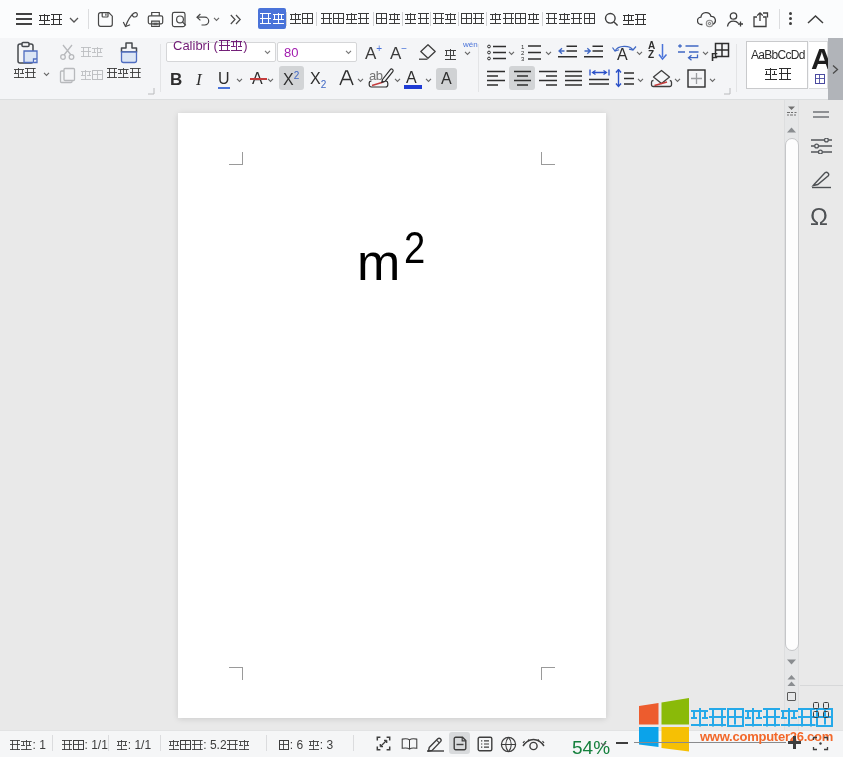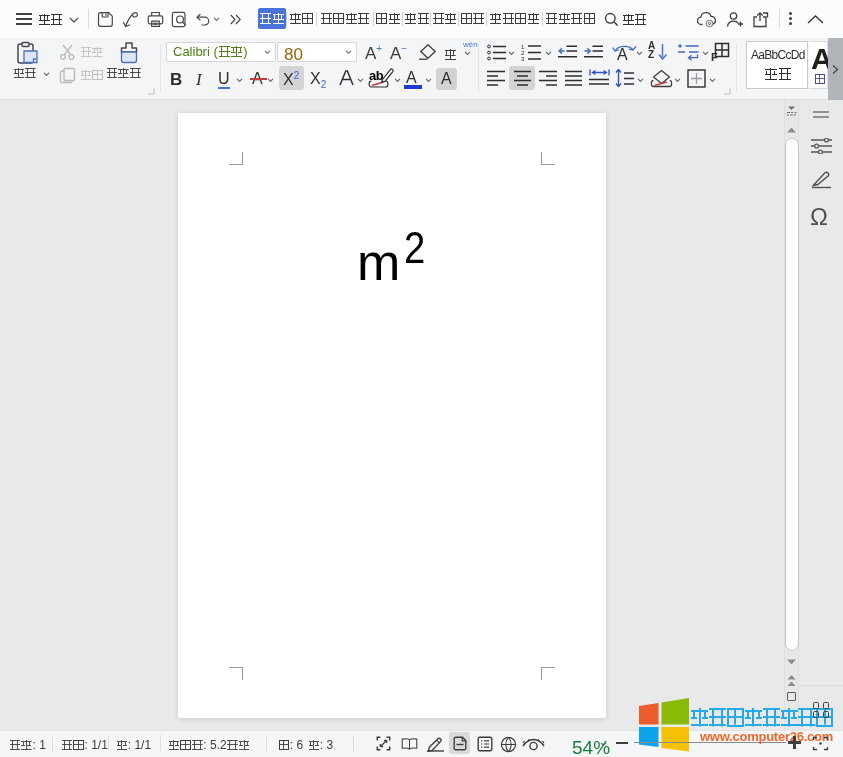--- a/index.html
+++ b/index.html
@@ -175,26 +175,26 @@
 <div class="ab" style="left:80px;top:68px;font-size:12px;color:#bcbec1"><i class="z2"></i><i class="z3"></i></div>
 
 <svg class="ab" style="left:117px;top:41px" width="24" height="24" viewBox="0 0 24 24">
     <path d="M9 2h6v5h4.5v4H4.5V7H9z" fill="none" stroke="#45494e" stroke-width="1.5" stroke-linejoin="round"></path>
     <path d="M4.5 11h15v8.5a2 2 0 0 1-2 2h-11a2 2 0 0 1-2-2z" fill="#dce6f5" stroke="#4f6dc0" stroke-width="1.3"></path>
   </svg>
 <div class="ab" style="left:106px;top:66px;font-size:12px;color:#3a3a3a"><i class="z"></i><i class="z2"></i><i class="z"></i></div>
 <div class="ab sep-v" style="left:160px;top:44px;height:48px;background:#e3e4e6"></div>
 
 <div class="combo" style="left:166px;top:42px;width:110px;height:20px"></div>
-<div class="ab" style="left:173px;top:44px;font-size:13px;color:#4d7c0f">Calibri (<i class="z"></i><i class="z2"></i>)</div>
+<div class="ab" style="left:173px;top:38px;font-size:13px;color:#701a75">Calibri (<i class="z"></i><i class="z2"></i>)</div>
 <svg class="ab" style="left:264px;top:50px" width="7" height="5" viewBox="0 0 7 5">
     <path d="M1 .8l2.5 2.6L6 .8" fill="none" stroke="#777" stroke-width="1.1"></path>
   </svg>
 <div class="combo" style="left:277px;top:42px;width:80px;height:20px"></div>
-<div class="ab" style="left:284px;top:45px;font-size:17px;color:#a16207">80</div>
+<div class="ab" style="left:284px;top:45px;font-size:13px;color:#a21caf">80</div>
 <svg class="ab" style="left:345px;top:50px" width="7" height="5" viewBox="0 0 7 5">
     <path d="M1 .8l2.5 2.6L6 .8" fill="none" stroke="#777" stroke-width="1.1"></path>
   </svg>
 
 <div class="ab" style="left:365px;top:43px;font-size:17px;color:#3b3b3b">A<sup style="font-size:10px;color:#4a73d9">+</sup></div>
 <div class="ab" style="left:390px;top:43px;font-size:17px;color:#3b3b3b">A<sup style="font-size:10px;color:#4a73d9">−</sup></div>
 
 <svg class="ab" style="left:417px;top:43px" width="20" height="18" viewBox="0 0 20 18">
     <path d="M11 1.8l7.2 6.7L11 15.2 3.8 8.5z" fill="none" stroke="#3e3e3e" stroke-width="1.3" stroke-linejoin="round"></path>
     <path d="M2 16.2h8.5" stroke="#3e3e3e" stroke-width="1.3"></path>
@@ -222,21 +222,21 @@
 <div class="ab" style="left:310px;top:70px;font-size:16px;color:#2e2e2e">X<sub style="font-size:10px;color:#3f67c4">2</sub></div>
 
 <svg class="ab" style="left:337px;top:69px" width="20" height="19" viewBox="0 0 20 19">
     <path d="M3 16L8.8 2h1.6L16 16" fill="none" stroke="#2e2e2e" stroke-width="1.5"></path>
     <path d="M5.5 10.5h8" stroke="#2e2e2e" stroke-width="1.5"></path>
   </svg>
 <svg class="ab" style="left:357px;top:78px" width="7" height="5" viewBox="0 0 7 5">
     <path d="M1 .8l2.5 2.6L6 .8" fill="none" stroke="#666" stroke-width="1.1"></path>
   </svg>
 
-<div class="ab" style="left:369px;top:68px;font-size:13px;color:#000000;font-weight:bold;letter-spacing:-.5px">ab</div>
+<div class="ab" style="left:369px;top:68px;font-size:13px;color:#737373;font-weight:normal;letter-spacing:-.5px">ab</div>
 <svg class="ab" style="left:368px;top:66px" width="26" height="24" viewBox="0 0 26 24">
     <path d="M3.5 15h-.3a2.2 2.2 0 0 0-2 2.2v1.6a2.2 2.2 0 0 0 2.2 2.2h14.2a2.2 2.2 0 0 0 2.2-2.2v-1.6a2.2 2.2 0 0 0-2-2.2" fill="none" stroke="#2e2e2e" stroke-width="1.2"></path>
     <path d="M4 19.5L15.5 16" stroke="#c43c3c" stroke-width="1.4"></path>
     <path d="M14.5 13.5L22.3 3.6a1.6 1.6 0 0 1 2.5 2L17 15.4l-3.2.7z" fill="#f4f5f7" stroke="#2e2e2e" stroke-width="1.2"></path>
   </svg>
 <svg class="ab" style="left:394px;top:78px" width="7" height="5" viewBox="0 0 7 5">
     <path d="M1 .8l2.5 2.6L6 .8" fill="none" stroke="#666" stroke-width="1.1"></path>
   </svg>
 
 <div class="ab" style="left:406px;top:69px;font-size:16px;color:#2e2e2e">A</div>

